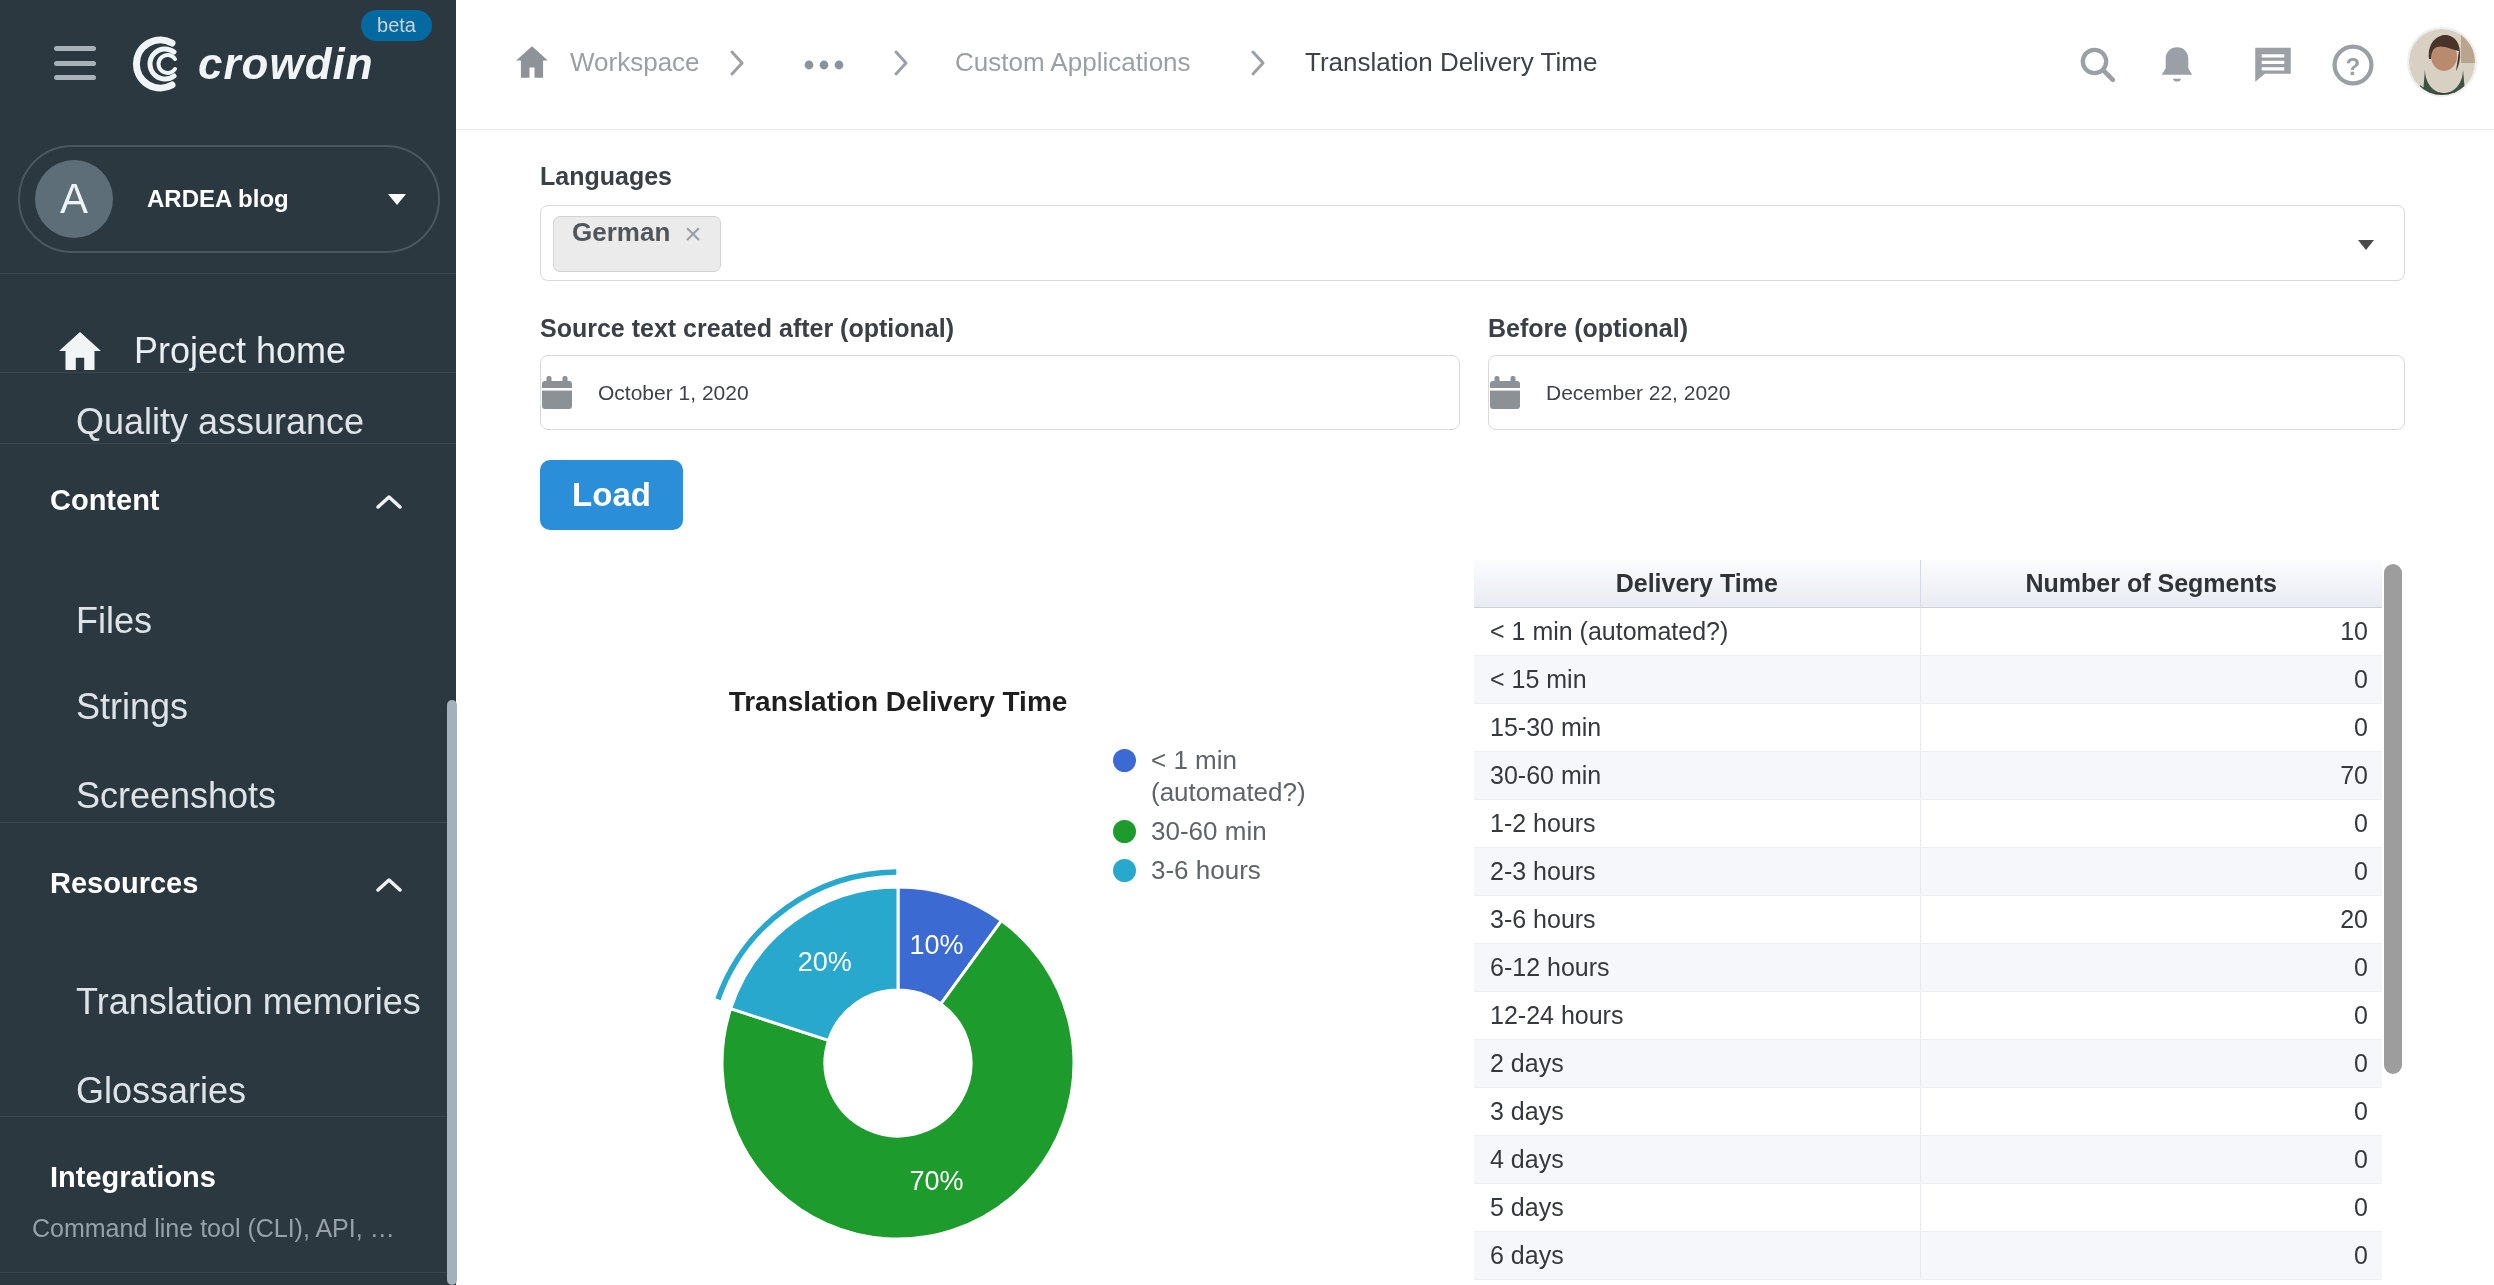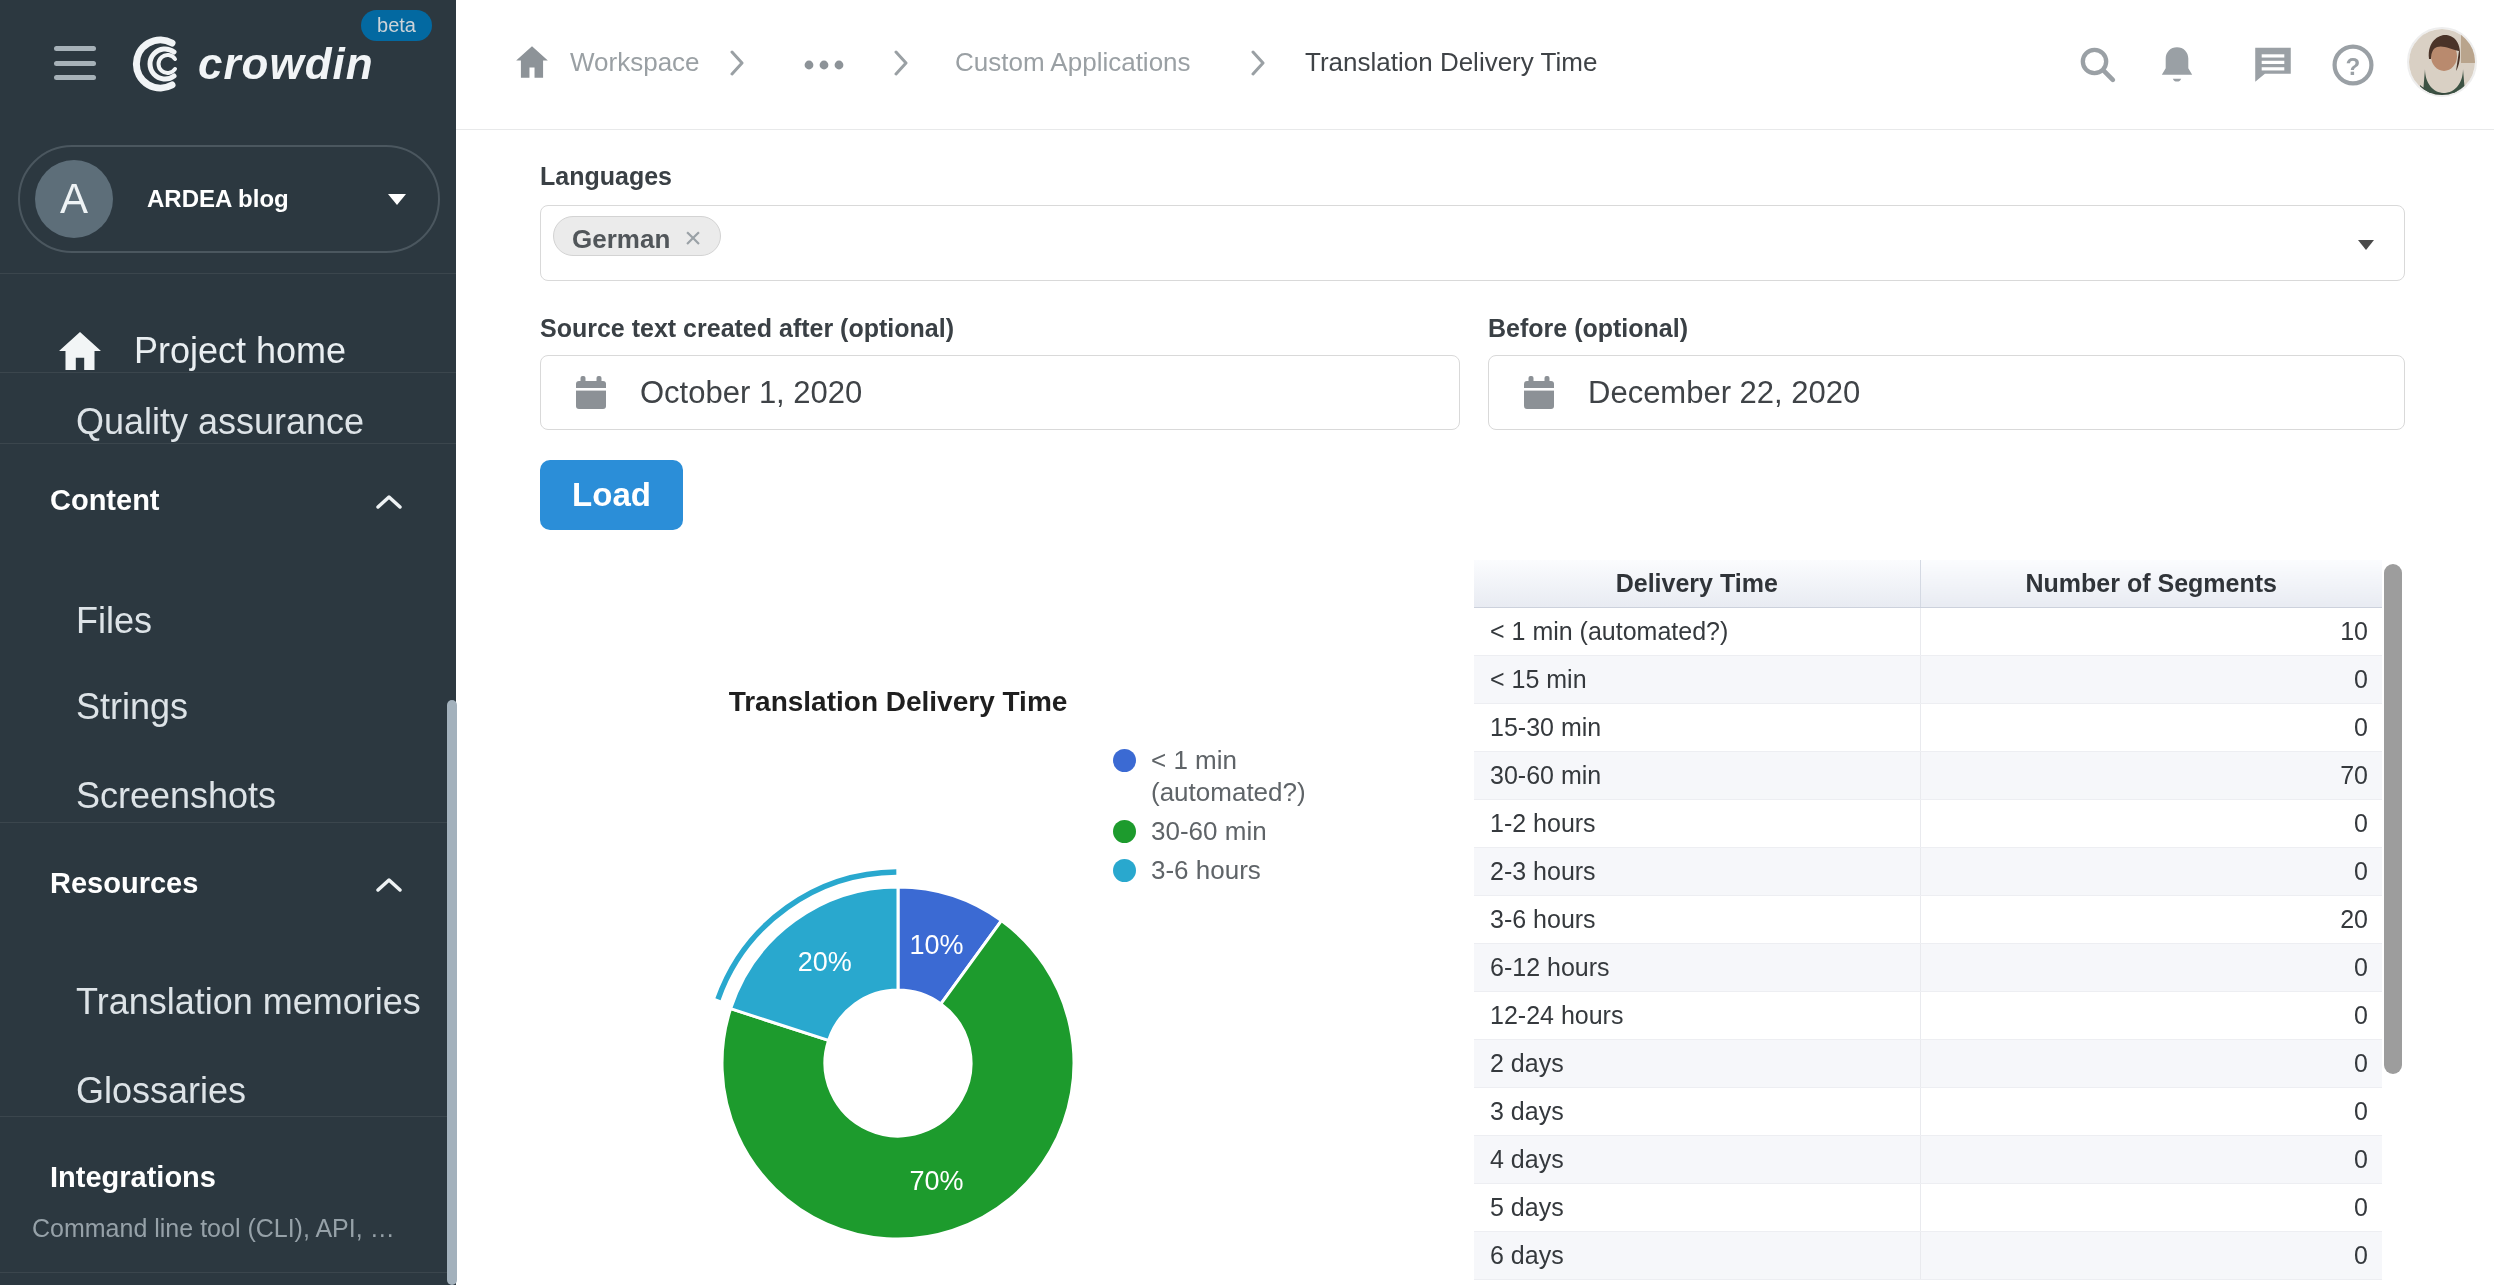--- a/index.html
+++ b/index.html
@@ -29,24 +29,24 @@
   
   .topbar{position:absolute;left:456px;top:0;width:2038px;height:130px;background:#fff;border-bottom:1px solid #e8e9ea;z-index:4}
   .crumb{position:absolute;top:47px;font-size:26px;color:#9aa0a4;white-space:nowrap;cursor:pointer}
   .crumb.current{color:#3f4347;font-weight:500;cursor:default}
   .top-icon{position:absolute;top:44px;cursor:pointer}
   .tavatar{position:absolute;left:1951px;top:27px;width:70px;height:70px;border-radius:50%;overflow:hidden;cursor:pointer;border:2px solid #eee}
 
   
   .field-label{position:absolute;font-size:25px;font-weight:700;color:#3a4045}
   .select-box{position:absolute;left:540px;top:205px;width:1865px;height:76px;border:1px solid #d9d9d9;border-radius:8px;background:#fff;cursor:pointer}
-  .chip{position:absolute;left:12px;top:10px;height:40px;background:#ebebeb;border:1px solid #d3d3d3;border-radius:20px;display:flex;align-items:flex-end;padding:0 18px;font-size:26px;font-weight:600;color:#51565a;cursor:pointer}
+  .chip{position:absolute;left:12px;top:10px;height:56px;background:#ebebeb;border:1px solid #d3d3d3;border-radius:7px;display:flex;align-items:flex-start;padding:0 18px;font-size:26px;font-weight:600;color:#51565a;cursor:pointer}
   .chip .x{margin-left:14px;font-size:30px;color:#9aa1a6;font-weight:400;cursor:pointer}
   .select-caret{position:absolute;right:30px;top:34px;width:0;height:0;border-left:8px solid transparent;border-right:8px solid transparent;border-top:10px solid #4a4a4a}
-  .date-input{position:absolute;top:355px;height:75px;border:1px solid #d9d9d9;border-radius:8px;background:#fff;display:flex;align-items:center;padding-left:34px;gap:33px;font-size:31px;color:#3f4347;cursor:text}
+  .date-input{position:absolute;top:355px;height:75px;border:1px solid #d9d9d9;border-radius:8px;background:#fff;display:flex;align-items:center;gap:25px;font-size:21px;color:#3f4347;cursor:text}
   .btn{position:absolute;left:540px;top:460px;width:143px;height:70px;background:#2b8ed8;border:none;border-radius:10px;color:#fff;font-size:33px;font-weight:600;font-family:inherit;cursor:pointer}
 
   
   .chart-title{position:absolute;left:688px;top:686px;width:420px;text-align:center;font-size:28px;font-weight:700;color:#1f1f1f}
   #donut-svg{position:absolute;left:702px;top:867px}
   #legend{position:absolute;left:1113px;top:744px;width:250px}
   .legend-item{display:flex;gap:15px;margin-bottom:7px;font-size:26px;color:#5f6468;line-height:32px;cursor:pointer}
   .legend-dot{width:23px;height:23px;border-radius:50%;flex:none;margin-top:5px}
   .legend-text{width:190px}
 

